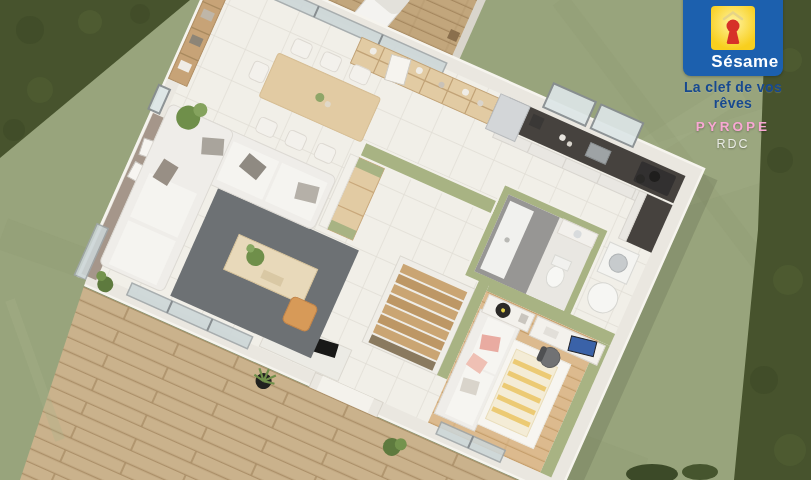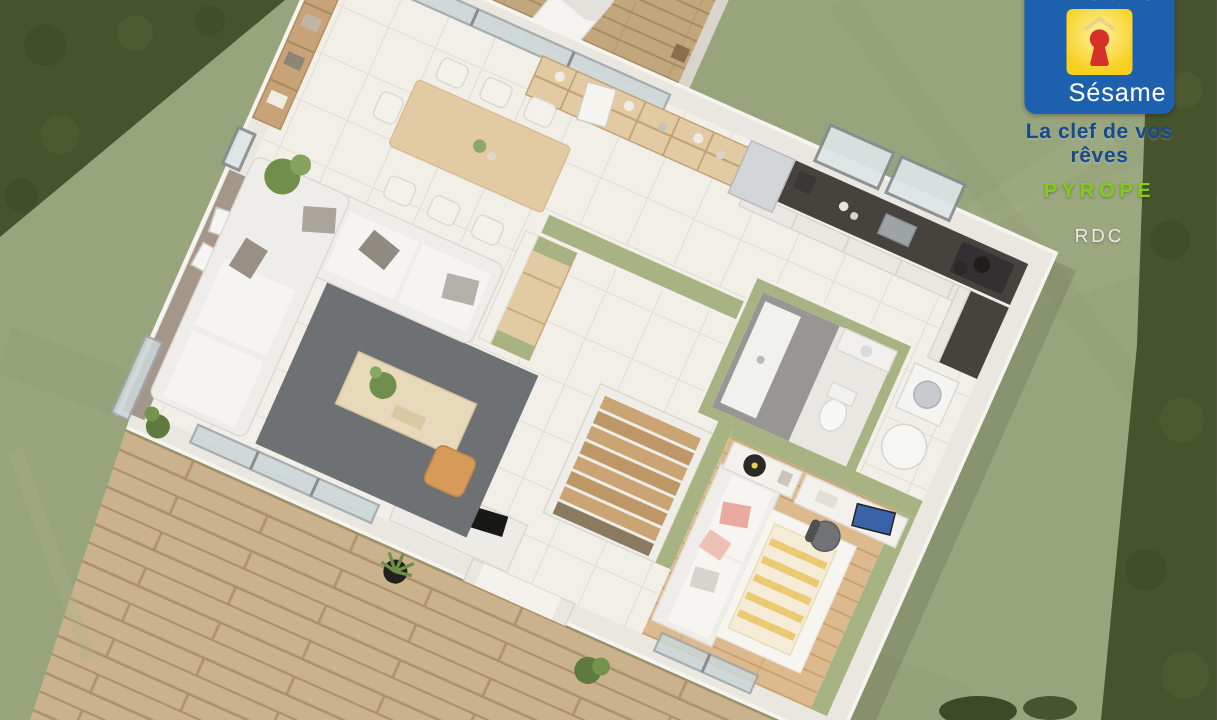--- a/index.html
+++ b/index.html
@@ -36,26 +36,26 @@
 
   
   .logo-block{position:absolute;left:683px;top:-22px;width:100px;text-align:center;}
   .logo-card{width:100px;height:98px;background:var(--card-blue);border-radius:8px;
              box-shadow:0 1px 3px rgba(0,0,0,.25);overflow:hidden;}
   .brand-top{margin-top:10px;color:var(--brand-top-yellow);font-weight:bold;
              font-size:13px;letter-spacing:2.5px;}
   .icon-box{width:44px;height:44px;margin:3px auto 2px auto;border-radius:4px;
             background:radial-gradient(circle at 50% 38%, var(--icon-yellow-light) 0%, var(--icon-yellow) 75%);
             display:flex;align-items:center;justify-content:center;}
-  .brand-name{color:#ffffff;font-weight:normal;font-size:17px;letter-spacing:.5px;margin-left:24px;}
+  .brand-name{color:#ffffff;font-weight:bold;font-size:17px;letter-spacing:.5px;margin-left:24px;}
   .tagline{margin-top:3px;color:var(--tagline-blue);font-size:14px;font-weight:bold;
            letter-spacing:.4px;text-shadow:0 1px 1px rgba(255,255,255,.15);}
-  .plan-name{margin-top:8px;color:#84cc16;font-weight:bold;font-size:13.5px;
+  .plan-name{margin-top:8px;color:#f9a8d4;font-weight:bold;font-size:13.5px;
              letter-spacing:3px;text-shadow:0 1px 2px rgba(0,0,0,.3);}
-  .floor-label{margin-top:16px;color:rgba(255,255,255,.82);font-size:12.5px;
+  .floor-label{margin-top:3px;color:rgba(255,255,255,.82);font-size:12.5px;
                letter-spacing:2px;text-shadow:0 1px 2px rgba(0,0,0,.3);}
 </style>
 </head>
 <body>
 
 <div class="stage">
 <svg width="811" height="480" viewBox="0 0 811 480">
   <defs>
     <pattern id="tileP" width="34" height="34" patternUnits="userSpaceOnUse">
       <rect class="f-tile" width="34" height="34"></rect>

